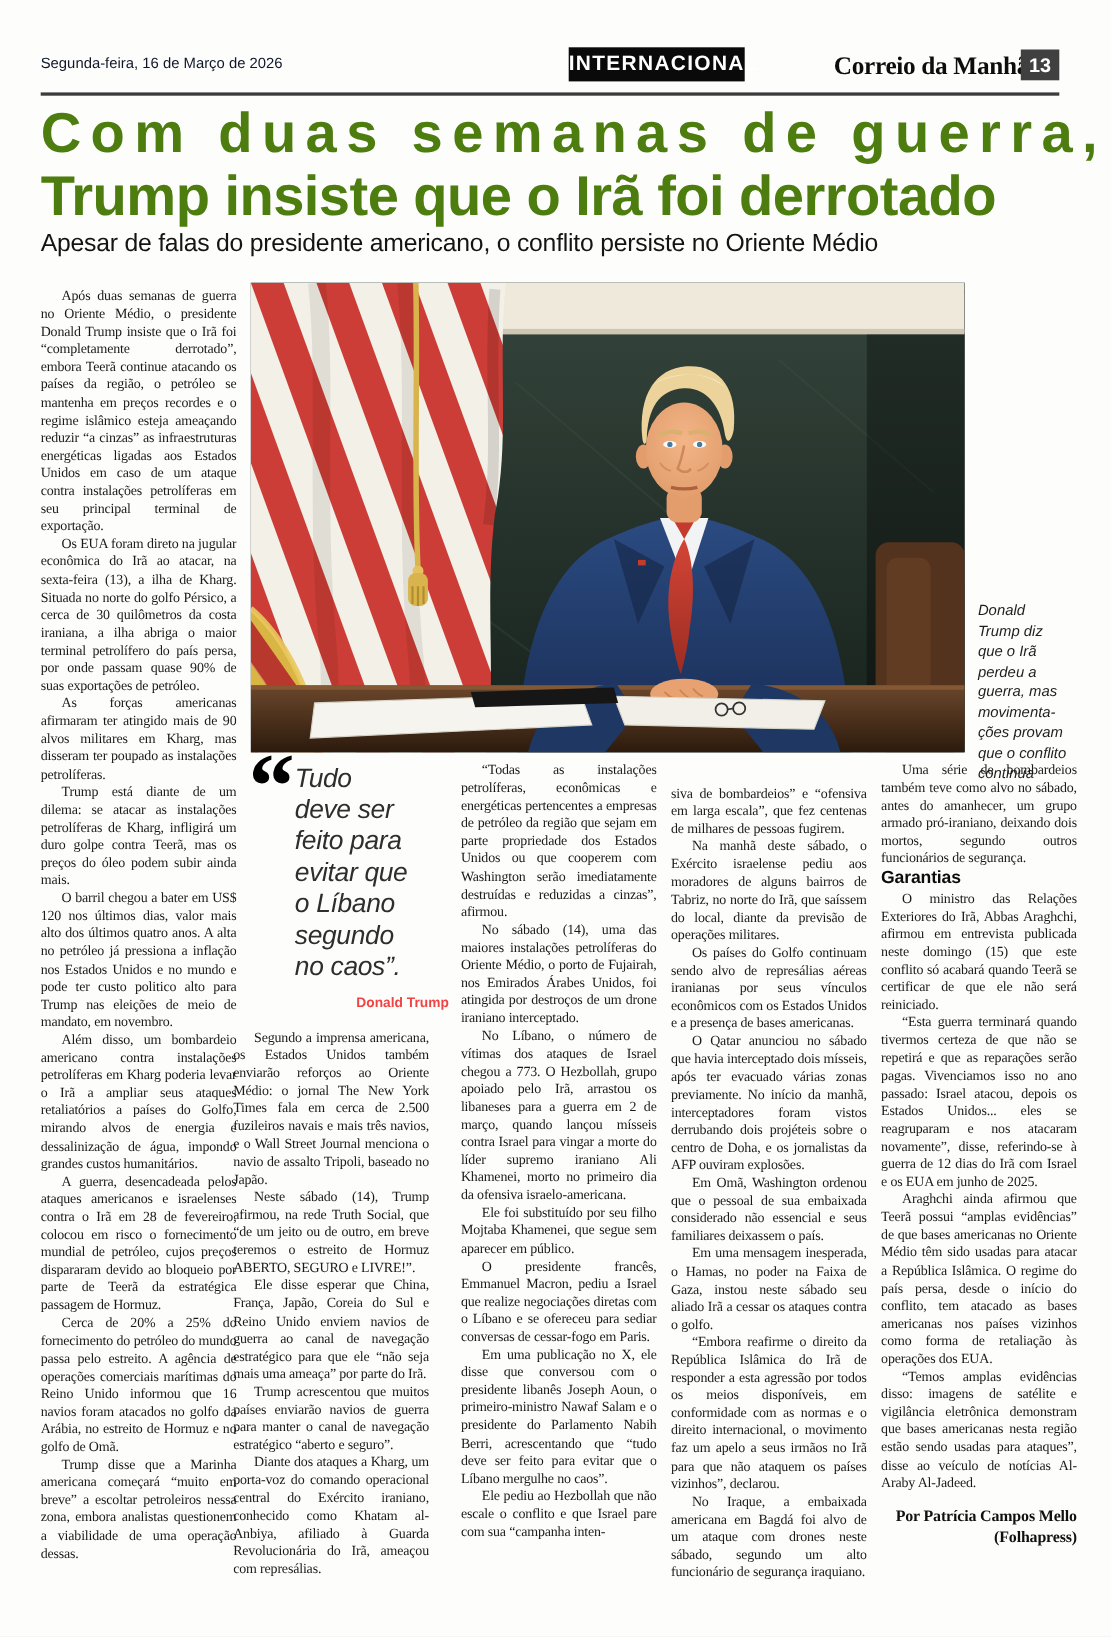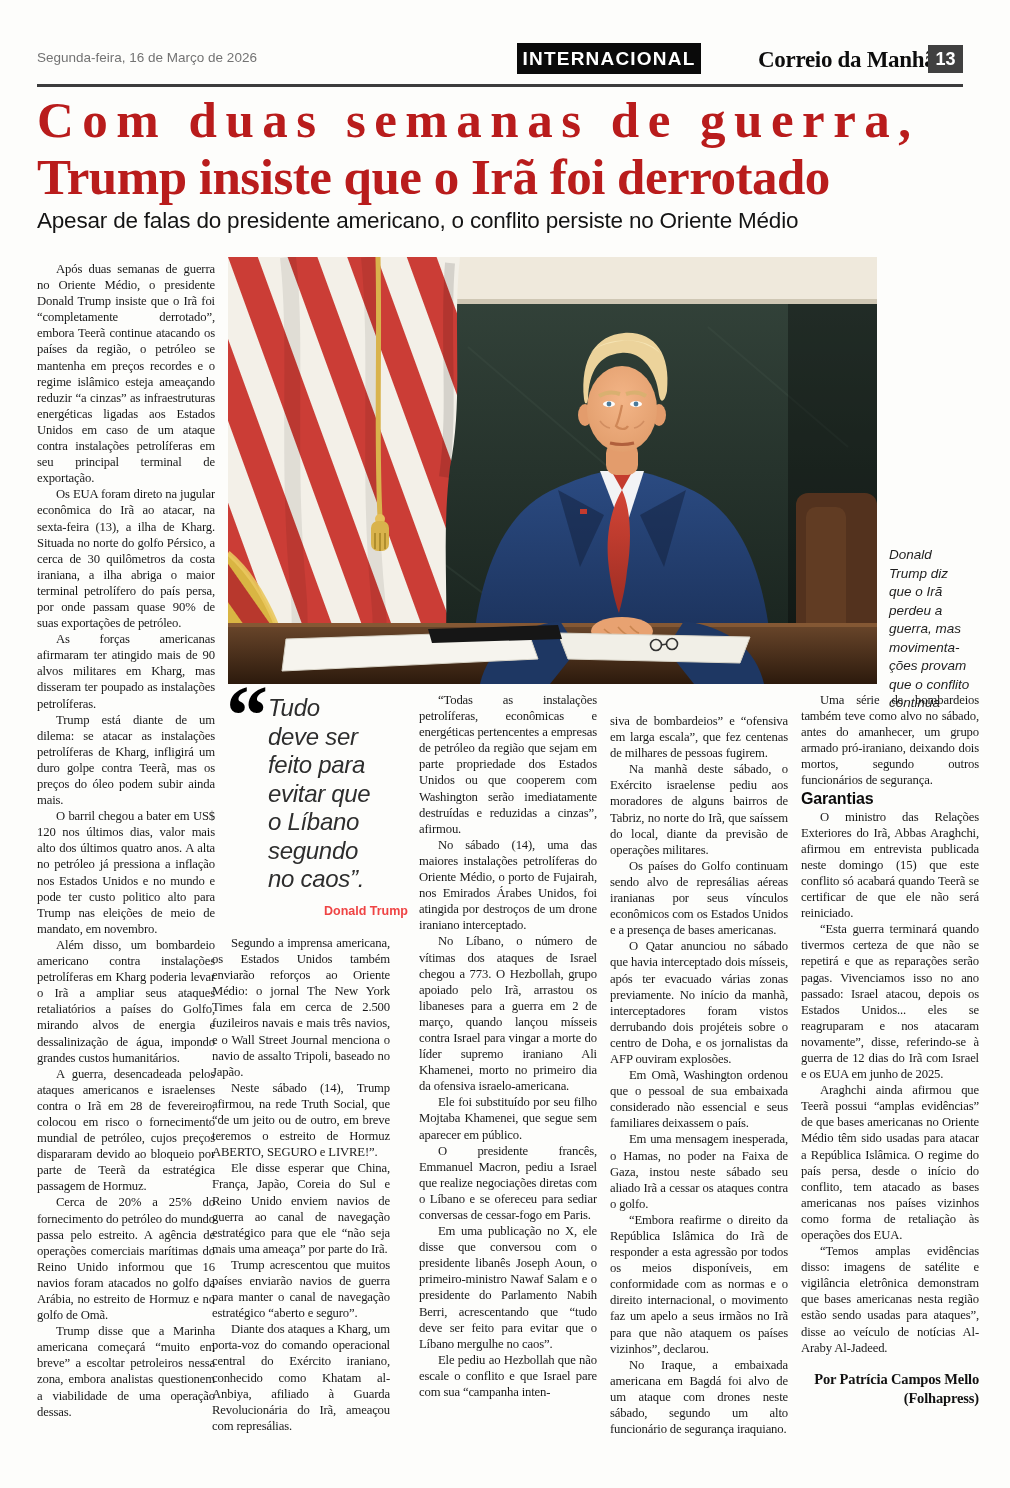--- a/index.html
+++ b/index.html
@@ -1,31 +1,31 @@
 <!DOCTYPE html>
 <html lang="pt-BR"><head>
 <meta charset="utf-8">
 <style>
   html,body{margin:0;padding:0;background:#e8e8e8;}
   .page{position:relative;width:1010px;height:1488px;background:#fdfdfb;overflow:hidden;
         font-family:"Liberation Serif",serif;color:#1a1a1a;}
   .abs{position:absolute;}
 
   
-  .hdr-date{left:37px;top:50px;font:13.5px "Liberation Sans",sans-serif;color:#737373;}
-  .hdr-section{left:517px;top:43px;width:184px;height:31px;background:#0a0a0a;color:#fff;
+  .hdr-date{left:37px;top:50px;font:13.5px "Liberation Sans",sans-serif;color:#0f172a;}
+  .hdr-section{left:517px;top:43px;width:160px;height:31px;background:#0a0a0a;color:#fff;
                font:700 19px/31px "Liberation Sans",sans-serif;text-align:center;letter-spacing:1.2px;}
   .hdr-masthead{left:758px;top:45px;font:700 23px/30px "Liberation Serif",serif;color:#0d0d0d;
                 letter-spacing:-.3px;white-space:nowrap;}
   .hdr-page{left:928px;top:45px;width:35px;height:28px;background:#404040;color:#fff;
             font:700 18px/28px "Liberation Sans",sans-serif;text-align:center;}
   .hdr-rule{left:37px;top:84px;width:926px;height:3px;background:#3c3c3c;}
 
   
-  .headline{left:37px;top:92px;width:934px;color:#b91c1c;font-family:Liberation Serif, serif;font-weight:700;}
+  .headline{left:37px;top:92px;width:934px;color:#4d7c0f;font-family:Liberation Sans, sans-serif;font-weight:700;}
   .headline .l1{display:block;font-size:51px;line-height:57px;letter-spacing:8.5px;white-space:nowrap;}
   .headline .l2{display:block;font-size:51px;line-height:57px;letter-spacing:-.5px;white-space:nowrap;}
   .subhead{left:37px;top:207px;width:934px;font:22.5px/28px "Liberation Sans",sans-serif;color:#141414;letter-spacing:-.2px;}
   .credit{left:677px;top:257px;width:200px;text-align:right;font:11.5px/13px "Liberation Sans",sans-serif;color:#2a2a2a;}
 
   
   .photo{left:228px;top:257px;width:649px;height:427px;background:#233029;overflow:hidden;}
   .caption{left:889px;top:546px;width:92px;font:italic 13.5px/18.5px "Liberation Sans",sans-serif;
            color:#1e1e1e;white-space:pre-line;}
 

